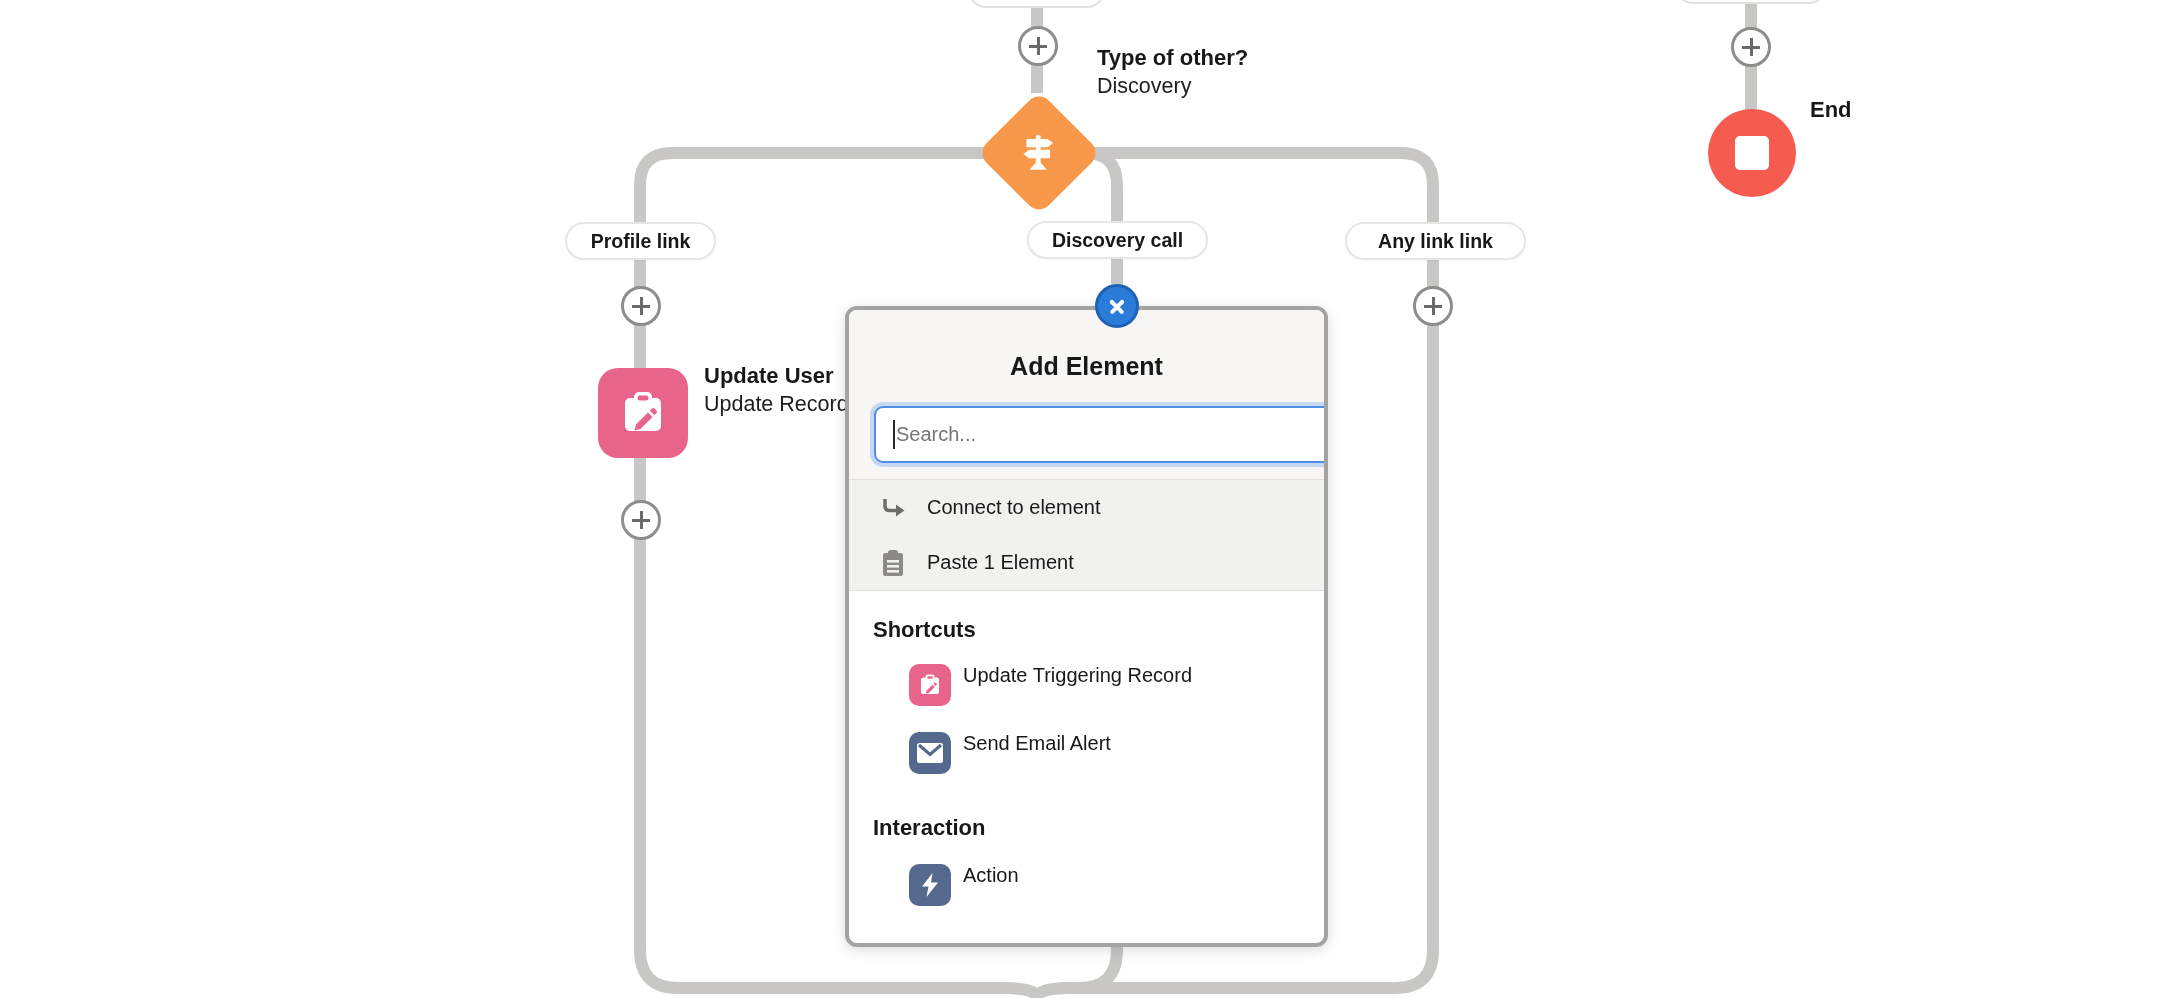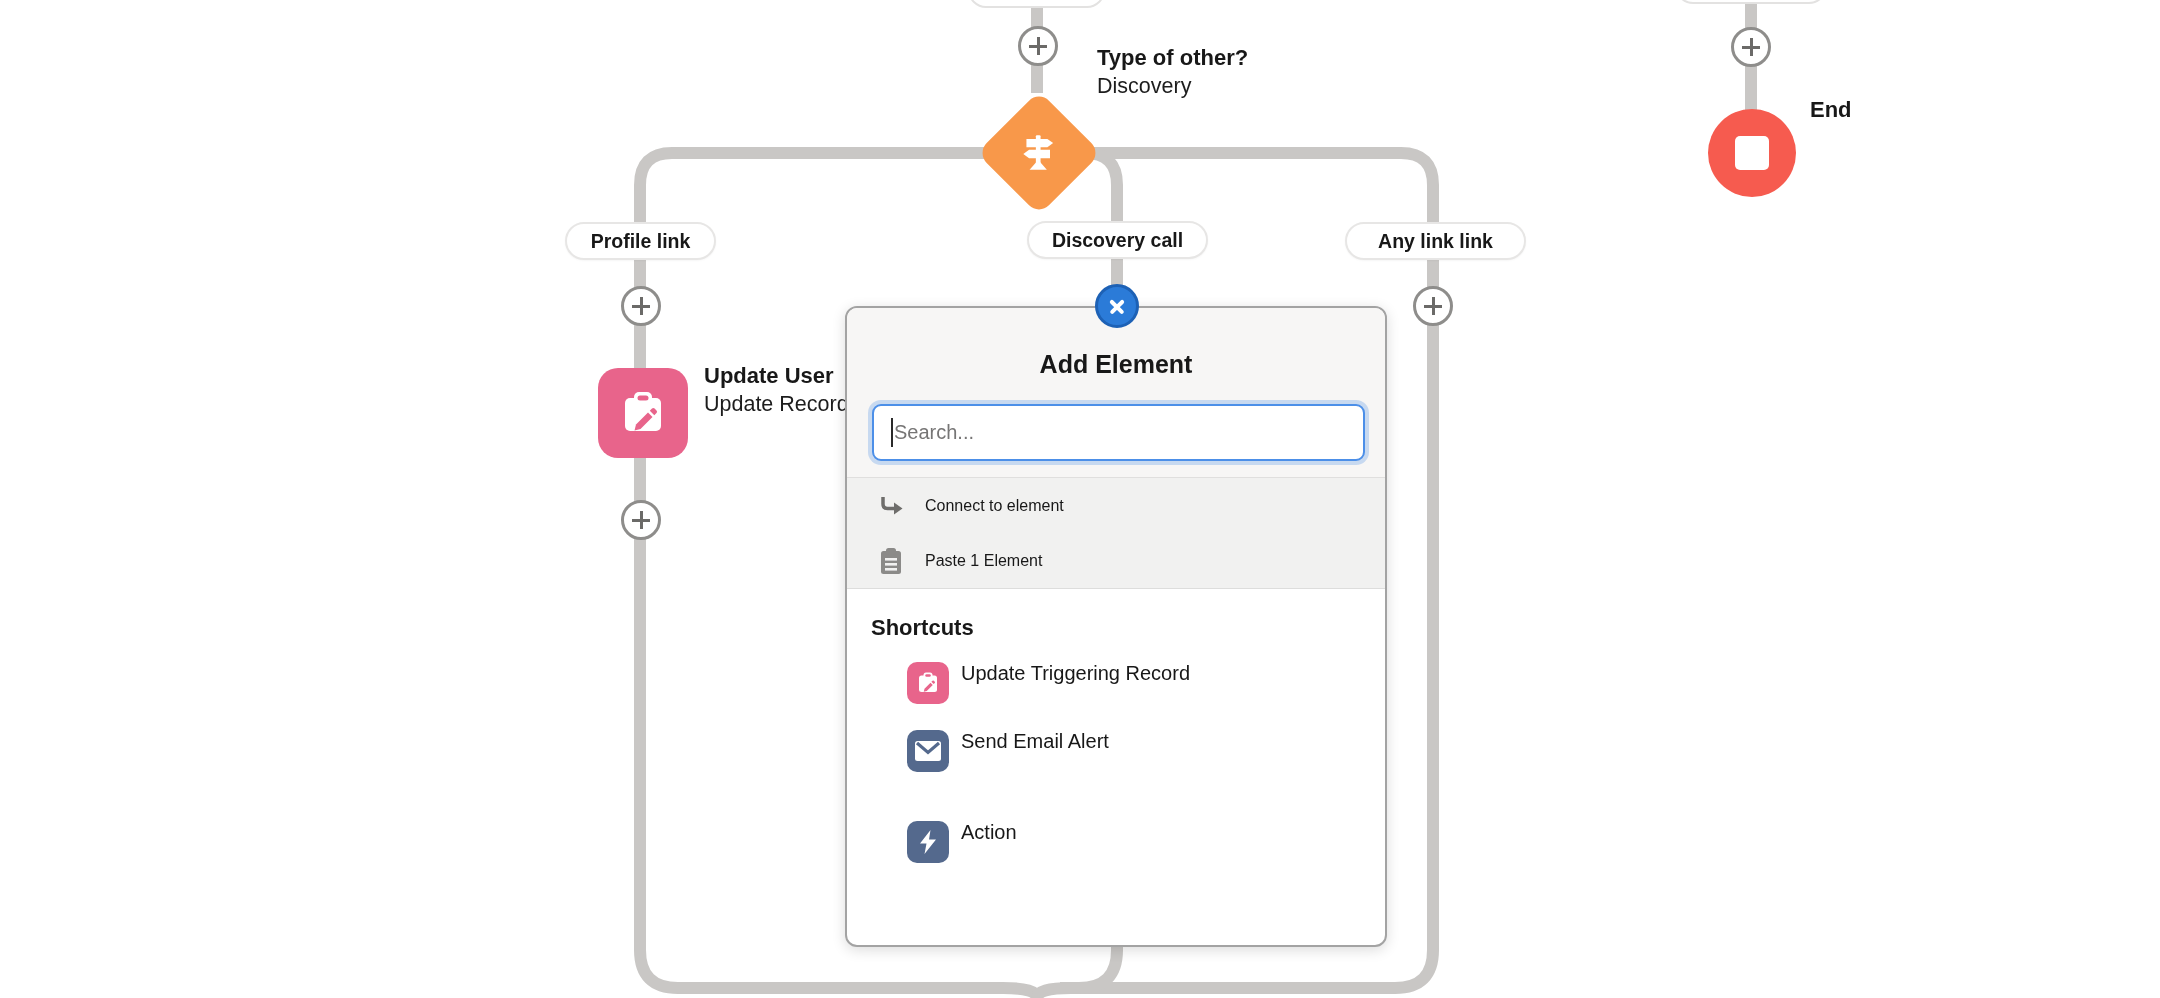--- a/index.html
+++ b/index.html
@@ -49,36 +49,36 @@
 
   
   .close-btn { position: absolute; left: 1095px; top: 284px; width: 44px; height: 44px; border-radius: 50%;
                background: #2B7BD8; border: 3px solid #1D61B5; z-index: 12; cursor: pointer; }
   .close-btn::before, .close-btn::after { content: ""; position: absolute; left: 10px; top: 17.5px;
                width: 18px; height: 3.5px; background: #fff; border-radius: 2px; }
   .close-btn::before { transform: rotate(45deg); }
   .close-btn::after  { transform: rotate(-45deg); }
 
   
-  .popup { position: absolute; left: 845px; top: 306px; width: 542px; height: 641px;
-           background: #fff; border: 2px solid #a3a3a3; border-radius: 12px; z-index: 10;
+  .popup { position: absolute; left: 845px; top: 306px; width: 483px; height: 641px;
+           background: #fff; border: 4px solid #a3a3a3; border-radius: 12px; z-index: 10;
            box-shadow: 0 3px 14px rgba(0,0,0,.14); overflow: hidden; }
   .popup-header { background: #F7F6F5; padding-top: 42px; height: 170px; border-bottom: 1px solid #E0DFDE; }
   .popup-title { text-align: center; font-weight: bold; font-size: 25px; height: 28px; }
   .search-wrap { position: relative; margin: 26px 20px 0 25px; }
   .search-input { width: 493px; height: 57px; border: 2px solid #4C8FE8; border-radius: 9px;
                   box-shadow: 0 0 0 4px rgba(90,150,230,.30); background: #fff;
                   font-family: "Liberation Sans", sans-serif; font-size: 20px; padding: 0 12px 0 20px; color: #181818; outline: none; }
   .search-input::placeholder { color: #767575; }
   .text-cursor { position: absolute; left: 19px; top: 14px; width: 2px; height: 29px; background: #2a2a2a; }
 
   .quick-section { background: #F1F1F0; border-bottom: 1px solid #DDDDDC; }
   .quick-row { height: 55px; display: flex; align-items: center; cursor: pointer; }
   .quick-row .qicon { width: 45px; margin-left: 31px; display: flex; align-items: center; }
-  .quick-row .qlabel { font-size: 16px; margin-left: 2px; }
+  .quick-row .qlabel { font-size: 20px; margin-left: 2px; }
 
   .sec-header { font-weight: bold; font-size: 22px; margin-left: 24px; height: 26px; }
   .sec-header.shortcuts { margin-top: 26px; }
   .sec-header.interaction { margin-top: 15px; }
   .item-row { height: 68px; display: flex; cursor: pointer; padding-left: 36px; }
   .item-row.first { margin-top: 21px; }
   .item-row.action-row { margin-top: 23px; }
   .item-icon { width: 42px; height: 42px; border-radius: 10px; margin-left: 24px;
                display: flex; align-items: center; justify-content: center; flex: none; }
   .item-icon.pink { background: #E8648B; }
@@ -204,20 +204,21 @@
     <div class="item-row">
       <span class="item-icon slate">
         <svg width="28" height="22" viewBox="0 0 28 22">
           <rect x="1" y="1" width="26" height="20" rx="2.5" fill="#ffffff"></rect>
           <path d="M3 3 L14 12.5 L25 3" fill="none" stroke="#54698D" stroke-width="3.2"></path>
         </svg>
       </span>
       <span class="item-label">Send Email Alert</span>
     </div>
 
+    <div class="sec-header interaction">Interaction</div>
 
     <div class="item-row action-row">
       <span class="item-icon slate">
         <svg width="22" height="26" viewBox="0 0 22 26">
           <path d="M13.5 1 L3 14.5 H9.5 L7.5 25 L19 10.5 H12 Z" fill="#ffffff"></path>
         </svg>
       </span>
       <span class="item-label">Action</span>
     </div>
 

